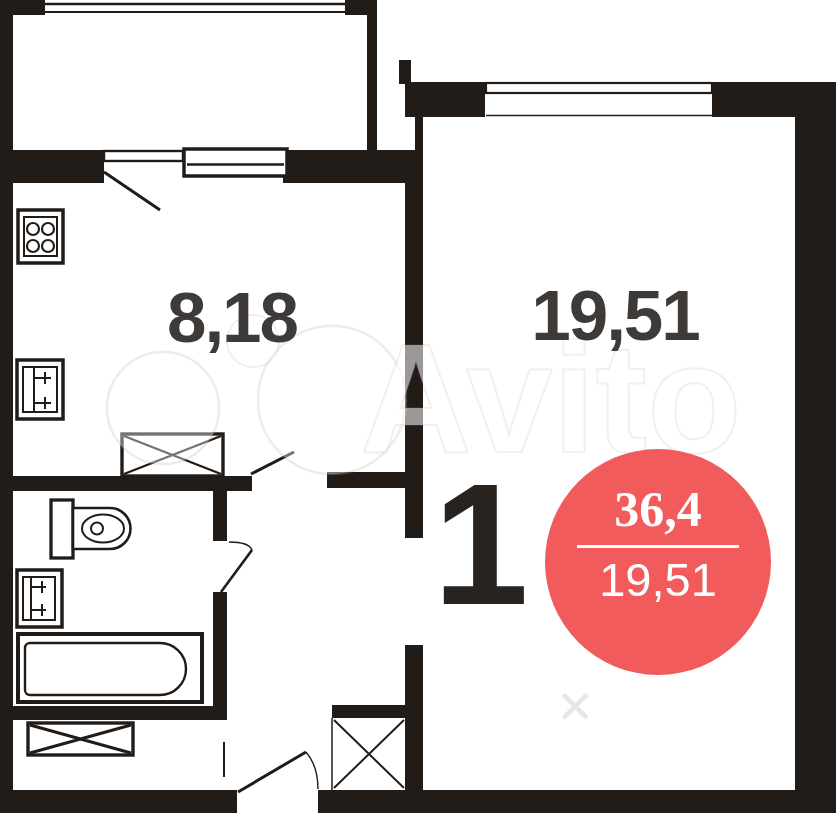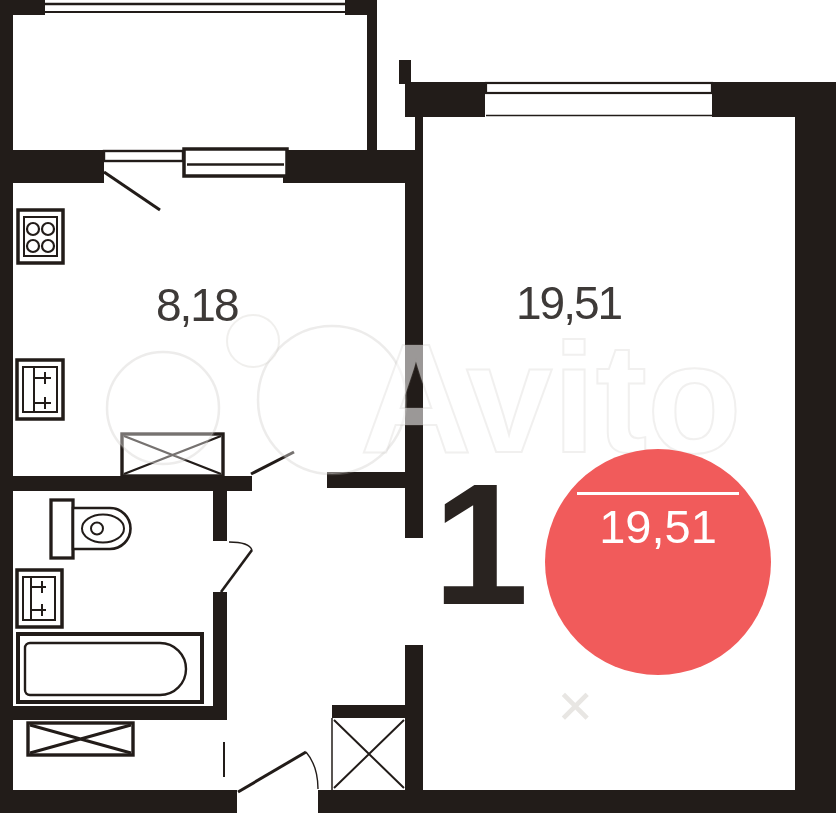--- a/index.html
+++ b/index.html
@@ -2,21 +2,21 @@
 <html style="--wall: #221c19; --badge-bg: #f15b5b; --badge-text: #ffffff; --area-label: #3e3a38; --rooms-count: #292320; --cian-watermark: #e8e6e3;"><head>
 <meta charset="utf-8">
 <style>
   html,body{margin:0;padding:0;background:#fff;width:836px;height:813px;overflow:hidden;}
   .plan{position:relative;width:836px;height:813px;background:#fff;font-family:"Liberation Sans",sans-serif;}
   .layer{position:absolute;left:0;top:0;}
   .wall{fill:var(--wall,#221c19);}
   .ln{stroke:var(--wall,#221c19);fill:none;}
   .fx{stroke:var(--wall,#221c19);fill:#fff;}
   .fxo{stroke:var(--wall,#221c19);fill:none;}
-  .area-label{position:absolute;z-index:3;color:var(--area-label,#3e3a38);font-size:46px;letter-spacing:-2px;text-align:left;line-height:1;}
+  .area-label{position:absolute;z-index:3;color:var(--area-label,#3e3a38);font-size:71px;letter-spacing:-2px;text-align:center;line-height:1;font-weight:bold;}
   .rooms-count{position:absolute;z-index:3;left:433px;top:458px;width:84px;text-align:center;color:var(--rooms-count,#292320);font-size:172px;font-weight:700;line-height:1;letter-spacing:-4px;}
   .badge{position:absolute;z-index:4;left:545px;top:449px;width:226px;height:226px;border-radius:50%;background:var(--badge-bg,#f15b5b);display:flex;flex-direction:column;align-items:center;justify-content:flex-start;padding-top:34px;box-sizing:border-box;}
   .badge-total{font-family:"Liberation Serif",serif;font-weight:700;font-size:50px;color:var(--badge-text,#fff);line-height:1.05;}
   .badge-divider{width:162px;height:3px;background:var(--badge-text,#fff);margin:9px 0 7px 0;}
   .badge-living{font-family:"Liberation Sans",sans-serif;font-size:47px;color:var(--badge-text,#fff);line-height:1.05;}
   .wm-avito{z-index:2;pointer-events:none;}
   .wm-cian{position:absolute;z-index:2;left:556px;top:684px;display:flex;align-items:center;gap:16px;color:var(--cian-watermark,#e8e6e3);font-size:46px;letter-spacing:4px;line-height:1;}
 </style>
 </head>
 <body>
@@ -145,17 +145,18 @@
 
   <div class="wm-cian">
     <span>✕</span>
   </div>
 
   <div class="area-label" style="left:156px;top:282px;width:152px;">8,18</div>
   <div class="area-label" style="left:516px;top:280px;width:198px;">19,51</div>
   <div class="rooms-count">1</div>
 
   <div class="badge">
+    <div class="badge-total">36,4</div>
     <div class="badge-divider"></div>
     <div class="badge-living">19,51</div>
   </div>
 
 </div>
 
 </body></html>

